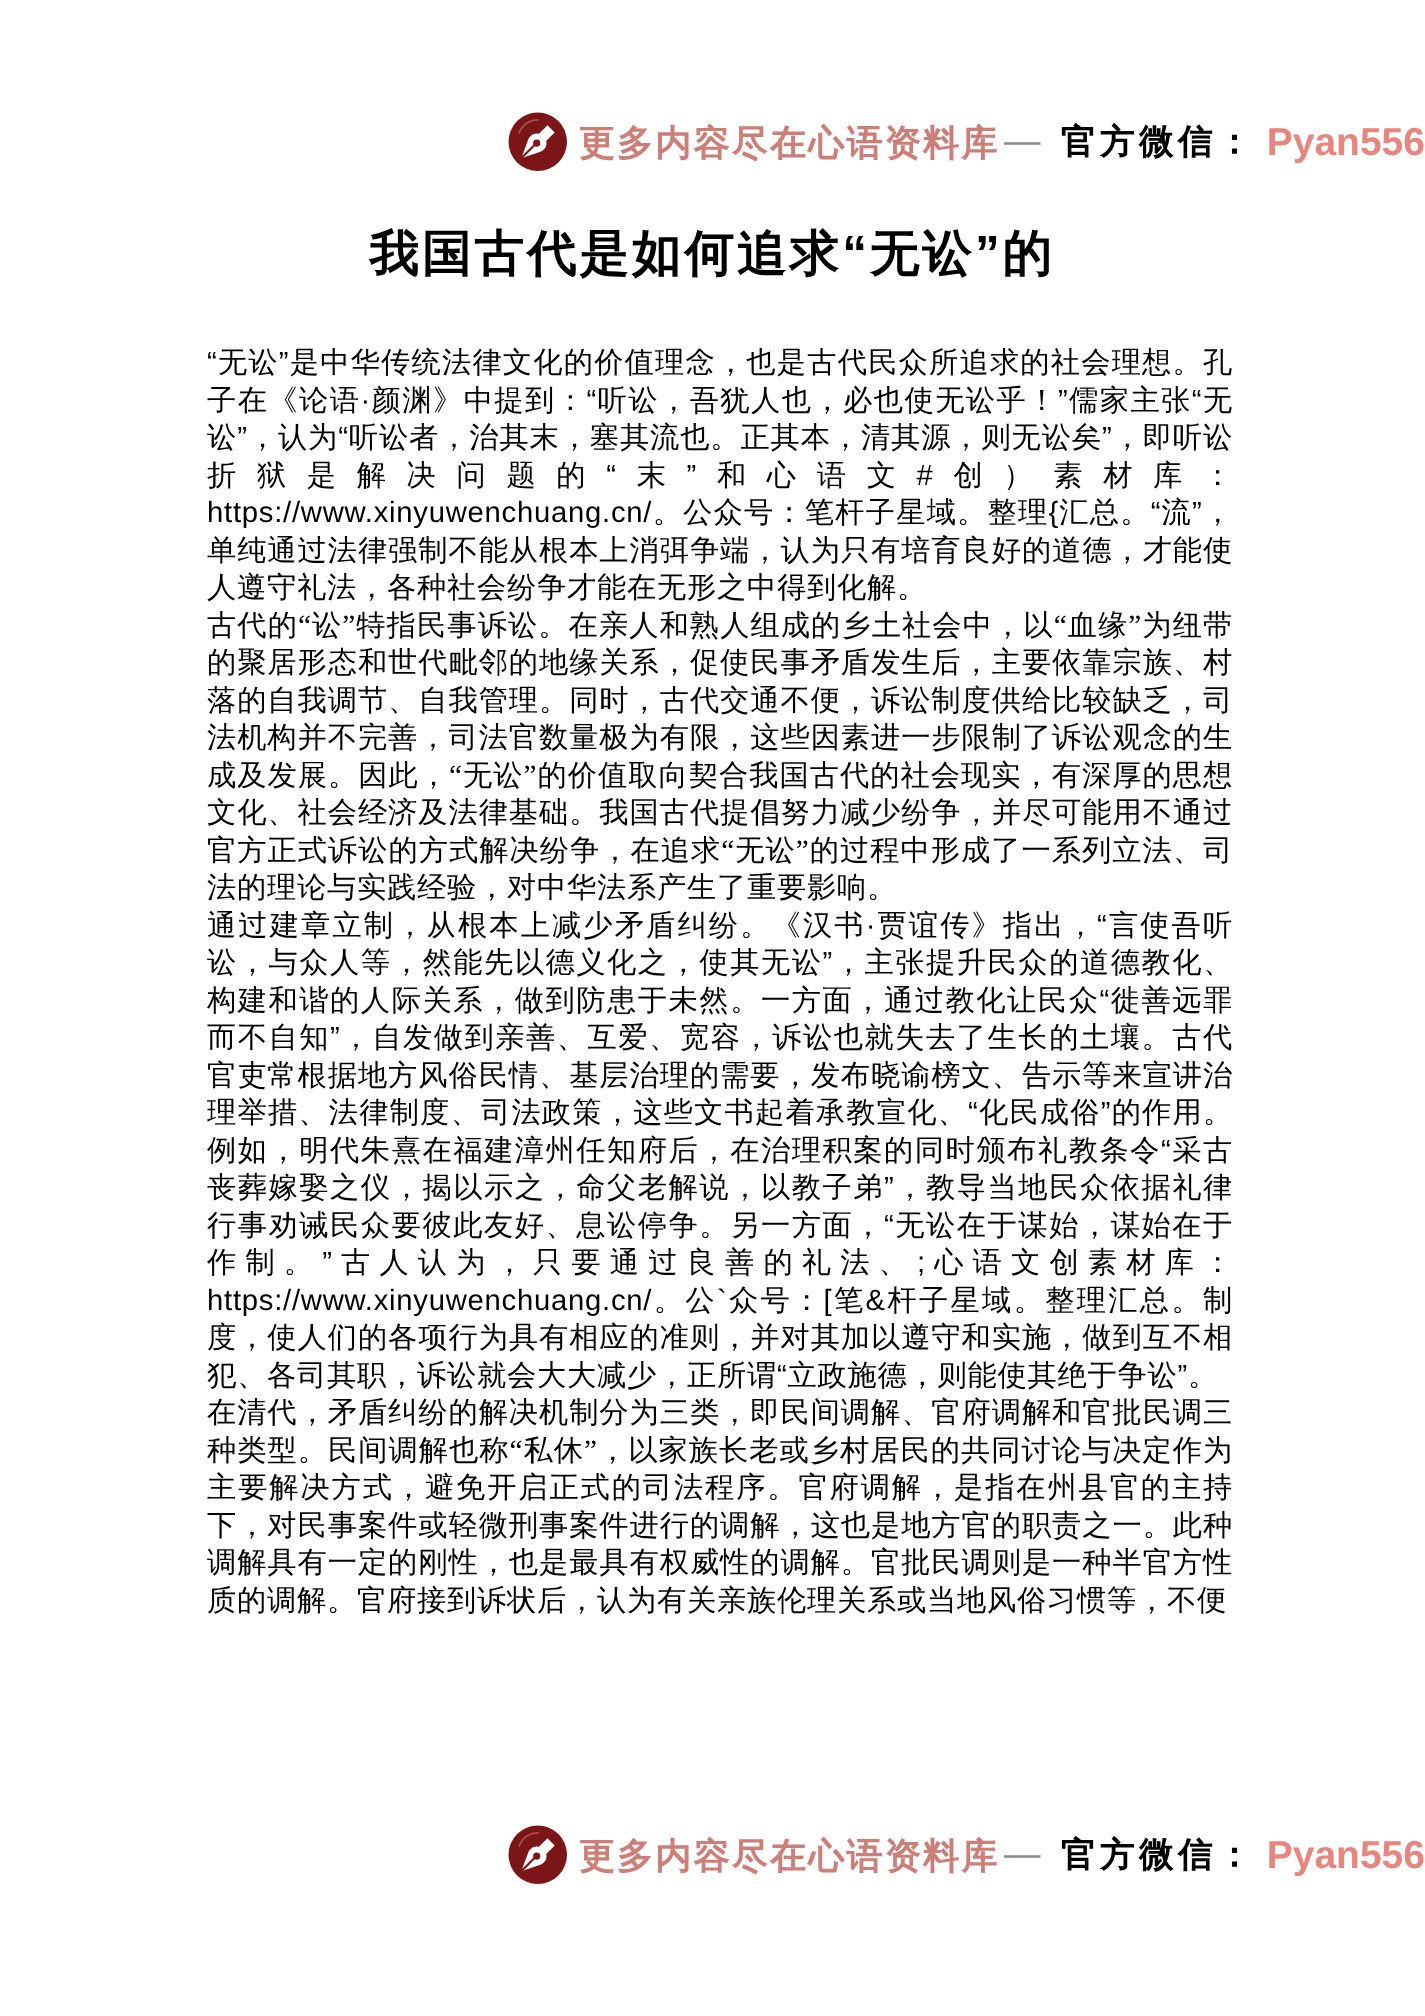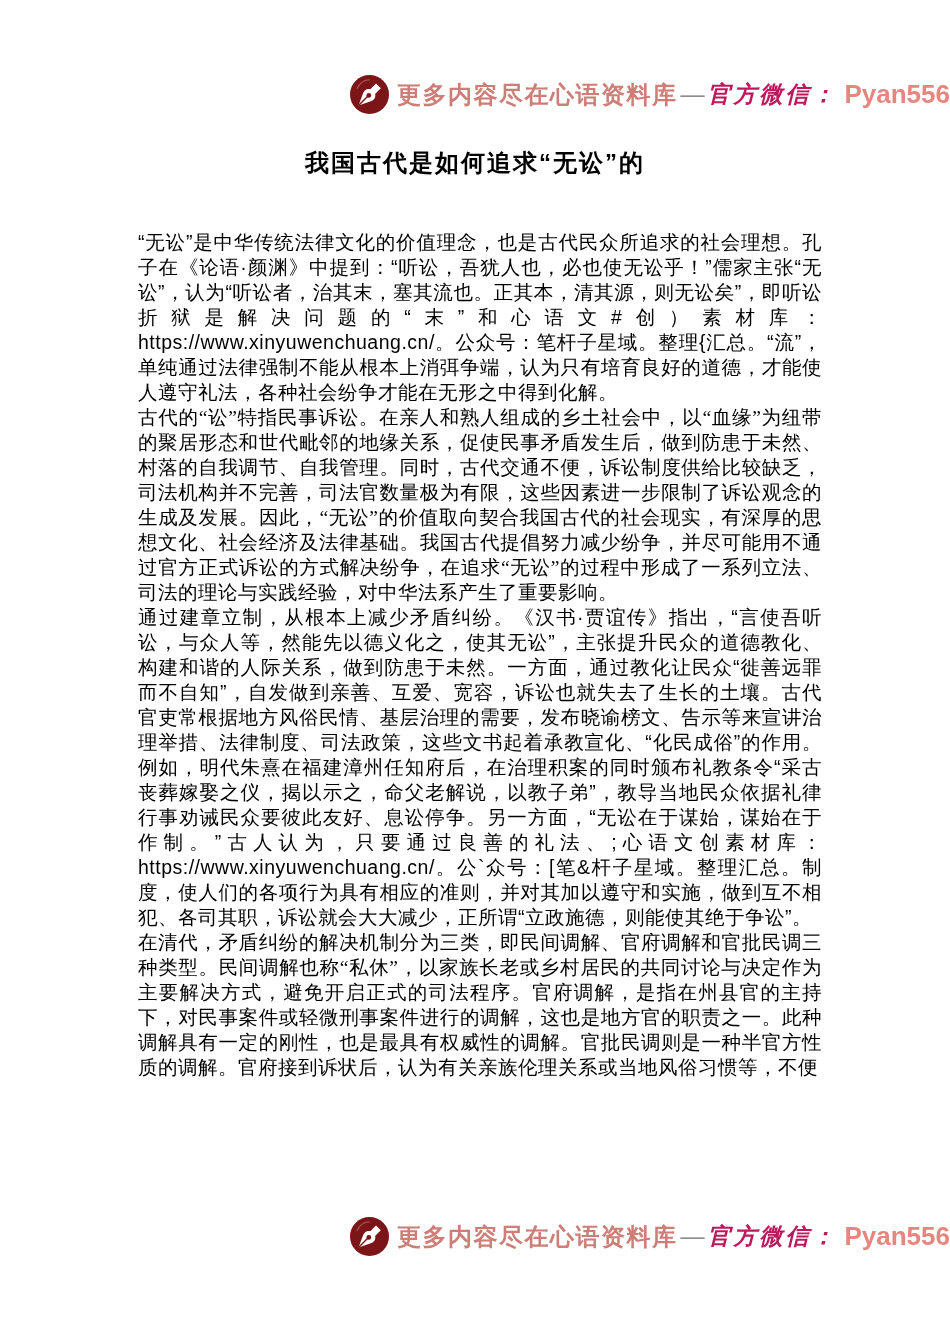--- a/index.html
+++ b/index.html
@@ -41,42 +41,42 @@
   }
   .brand-dash {
     font-family: "Liberation Serif", serif;
     font-weight: bold;
     font-size: 24px;
     color: #8c8c8c;
     margin: 0 -4px;
   }
   .wechat-label {
     font-family: "Liberation Serif", serif;
-    font-style: italic;
     font-weight: bold;
     font-size: 23px;
     letter-spacing: 3px;
-    color: #be185d;
+    color: #000000;
+    margin-left: 11px;
   }
   .wechat-id {
     font-family: "Liberation Sans", sans-serif;
     font-size: 26px;
     color: #e6867e;
     font-weight: bold;
   }
   .doc-title {
     position: absolute;
     top: 147px;
     left: 0;
     width: 100%;
     margin: 0;
     text-align: center;
     font-family: "Liberation Sans", sans-serif;
     font-weight: bold;
-    font-size: 24px;
+    font-size: 33px;
     letter-spacing: 2px;
     color: #000000;
   }
   .doc-body {
     position: absolute;
     top: 230px;
     left: 138px;
     width: 684px;
     text-align: justify;
   }
@@ -107,21 +107,21 @@
     <span class="brand-text">更多内容尽在心语资料库</span>
     <span class="brand-dash">—</span>
     <span class="wechat-label">官方微信：</span>
     <span class="wechat-id">Pyan556</span>
   </div>
 
   <h1 class="doc-title">我国古代是如何追求“无讼”的</h1>
 
   <div class="doc-body">
     <p class="sans">“无讼”是中华传统法律文化的价值理念，也是古代民众所追求的社会理想。孔子在《论语·颜渊》中提到：“听讼，吾犹人也，必也使无讼乎！”儒家主张“无讼”，认为“听讼者，治其末，塞其流也。正其本，清其源，则无讼矣”，即听讼折狱是解决问题的“末”和心语文#创）素材库：https://www.xinyuwenchuang.cn/。公众号：笔杆子星域。整理{汇总。“流”，单纯通过法律强制不能从根本上消弭争端，认为只有培育良好的道德，才能使人遵守礼法，各种社会纷争才能在无形之中得到化解。</p>
-    <p class="serif">古代的“讼”特指民事诉讼。在亲人和熟人组成的乡土社会中，以“血缘”为纽带的聚居形态和世代毗邻的地缘关系，促使民事矛盾发生后，做到防患于未然、村落的自我调节、自我管理。同时，古代交通不便，诉讼制度供给比较缺乏，司法机构并不完善，司法官数量极为有限，这些因素进一步限制了诉讼观念的生成及发展。因此，“无讼”的价值取向契合我国古代的社会现实，有深厚的思想文化、社会经济及法律基础。我国古代提倡努力减少纷争，并尽可能用不通过官方正式诉讼的方式解决纷争，在追求“无讼”的过程中形成了一系列立法、司法的理论与实践经验，对中华法系产生了重要影响。</p>
+    <p class="serif">古代的“讼”特指民事诉讼。在亲人和熟人组成的乡土社会中，以“血缘”为纽带的聚居形态和世代毗邻的地缘关系，促使民事矛盾发生后，主要依靠宗族、村落的自我调节、自我管理。同时，古代交通不便，诉讼制度供给比较缺乏，司法机构并不完善，司法官数量极为有限，这些因素进一步限制了诉讼观念的生成及发展。因此，“无讼”的价值取向契合我国古代的社会现实，有深厚的思想文化、社会经济及法律基础。我国古代提倡努力减少纷争，并尽可能用不通过官方正式诉讼的方式解决纷争，在追求“无讼”的过程中形成了一系列立法、司法的理论与实践经验，对中华法系产生了重要影响。</p>
     <p class="sans">通过建章立制，从根本上减少矛盾纠纷。《汉书·贾谊传》指出，“言使吾听讼，与众人等，然能先以德义化之，使其无讼”，主张提升民众的道德教化、构建和谐的人际关系，做到防患于未然。一方面，通过教化让民众“徙善远罪而不自知”，自发做到亲善、互爱、宽容，诉讼也就失去了生长的土壤。古代官吏常根据地方风俗民情、基层治理的需要，发布晓谕榜文、告示等来宣讲治理举措、法律制度、司法政策，这些文书起着承教宣化、“化民成俗”的作用。例如，明代朱熹在福建漳州任知府后，在治理积案的同时颁布礼教条令“采古丧葬嫁娶之仪，揭以示之，命父老解说，以教子弟”，教导当地民众依据礼律行事劝诫民众要彼此友好、息讼停争。另一方面，“无讼在于谋始，谋始在于作制。”古人认为，只要通过良善的礼法、;心语文创素材库：https://www.xinyuwenchuang.cn/。公`众号：[笔&amp;杆子星域。整理汇总。制度，使人们的各项行为具有相应的准则，并对其加以遵守和实施，做到互不相犯、各司其职，诉讼就会大大减少，正所谓“立政施德，则能使其绝于争讼”。</p>
     <p class="serif">在清代，矛盾纠纷的解决机制分为三类，即民间调解、官府调解和官批民调三种类型。民间调解也称“私休”，以家族长老或乡村居民的共同讨论与决定作为主要解决方式，避免开启正式的司法程序。官府调解，是指在州县官的主持下，对民事案件或轻微刑事案件进行的调解，这也是地方官的职责之一。此种调解具有一定的刚性，也是最具有权威性的调解。官批民调则是一种半官方性质的调解。官府接到诉状后，认为有关亲族伦理关系或当地风俗习惯等，不便</p>
   </div>
 
   <div class="watermark-bar bottom">
     <span class="logo-circle">
       <svg width="41" height="41" viewBox="0 0 41 41" aria-hidden="true">
         <circle cx="20.5" cy="20.5" r="19.5" fill="#7c1517"></circle>
         <path d="M9.5 31.5 L14 19.5 C15 16.2 18.2 14.2 21.3 15.2 L27 9.5 L31.8 14.3 L26.1 20 C27.1 23.1 25.1 26.3 21.8 27.3 L9.5 31.5 Z" fill="#ffffff"></path>
         <path d="M9.5 31.5 L19 22" stroke="#7c1517" stroke-width="1.4" fill="none"></path>

